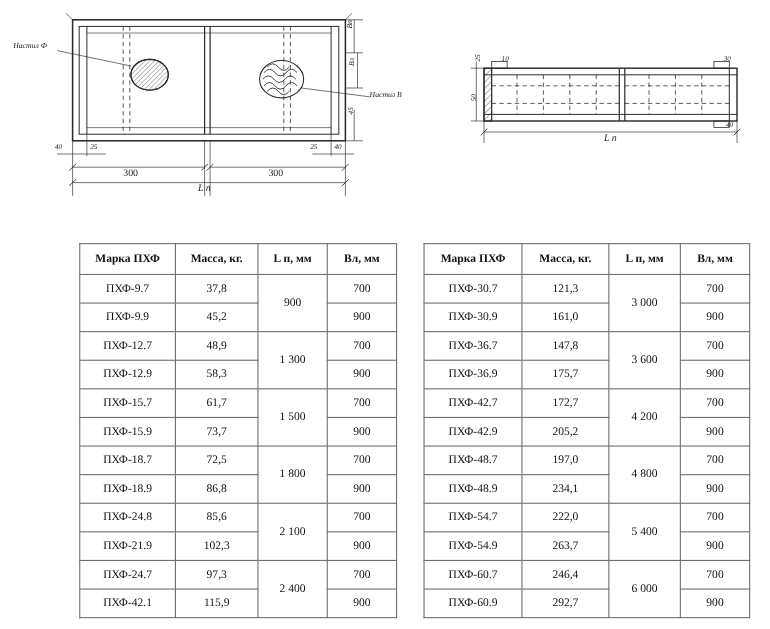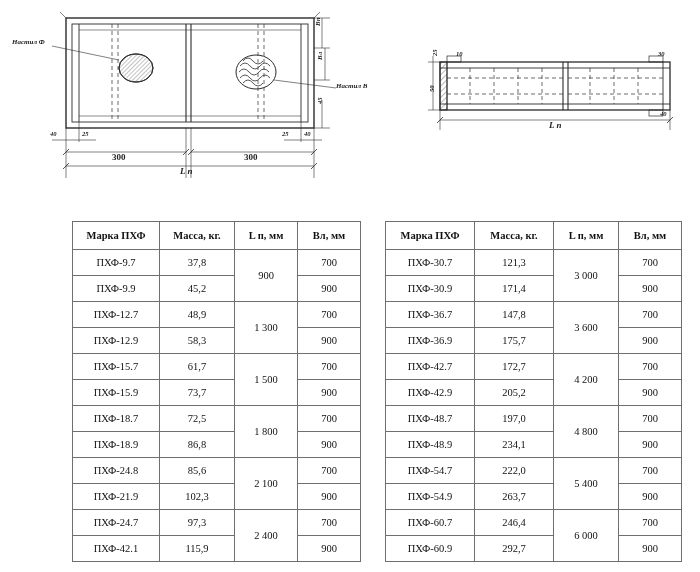--- a/index.html
+++ b/index.html
@@ -24,21 +24,20 @@
     height: 195px;
   }
 
   .dwg-label {
     position: absolute;
     font-family: "Liberation Serif", serif;
     font-size: 7px;
     font-style: italic;
     color: #222;
     white-space: nowrap;
-    font-weight: bold;
   }
 
   
   .tbl-wrap {
     position: absolute;
     top: 221px;
   }
   #tbl-left-wrap { left: 72px; }
   #tbl-right-wrap { left: 385px; }
 
@@ -340,21 +339,21 @@
     </thead>
     <tbody id="tbl-right-body">
         <tr>
           <td class="c-mark">ПХФ-30.7</td>
           <td class="c-mass">121,3</td>
           <td class="c-lp" rowspan="2">3 000</td>
           <td class="c-vl">700</td>
         </tr>
         <tr>
           <td class="c-mark">ПХФ-30.9</td>
-          <td class="c-mass">171,4</td>
+          <td class="c-mass">161,0</td>
           <td class="c-vl">900</td>
         </tr>
         <tr>
           <td class="c-mark">ПХФ-36.7</td>
           <td class="c-mass">147,8</td>
           <td class="c-lp" rowspan="2">3 600</td>
           <td class="c-vl">700</td>
         </tr>
         <tr>
           <td class="c-mark">ПХФ-36.9</td>

